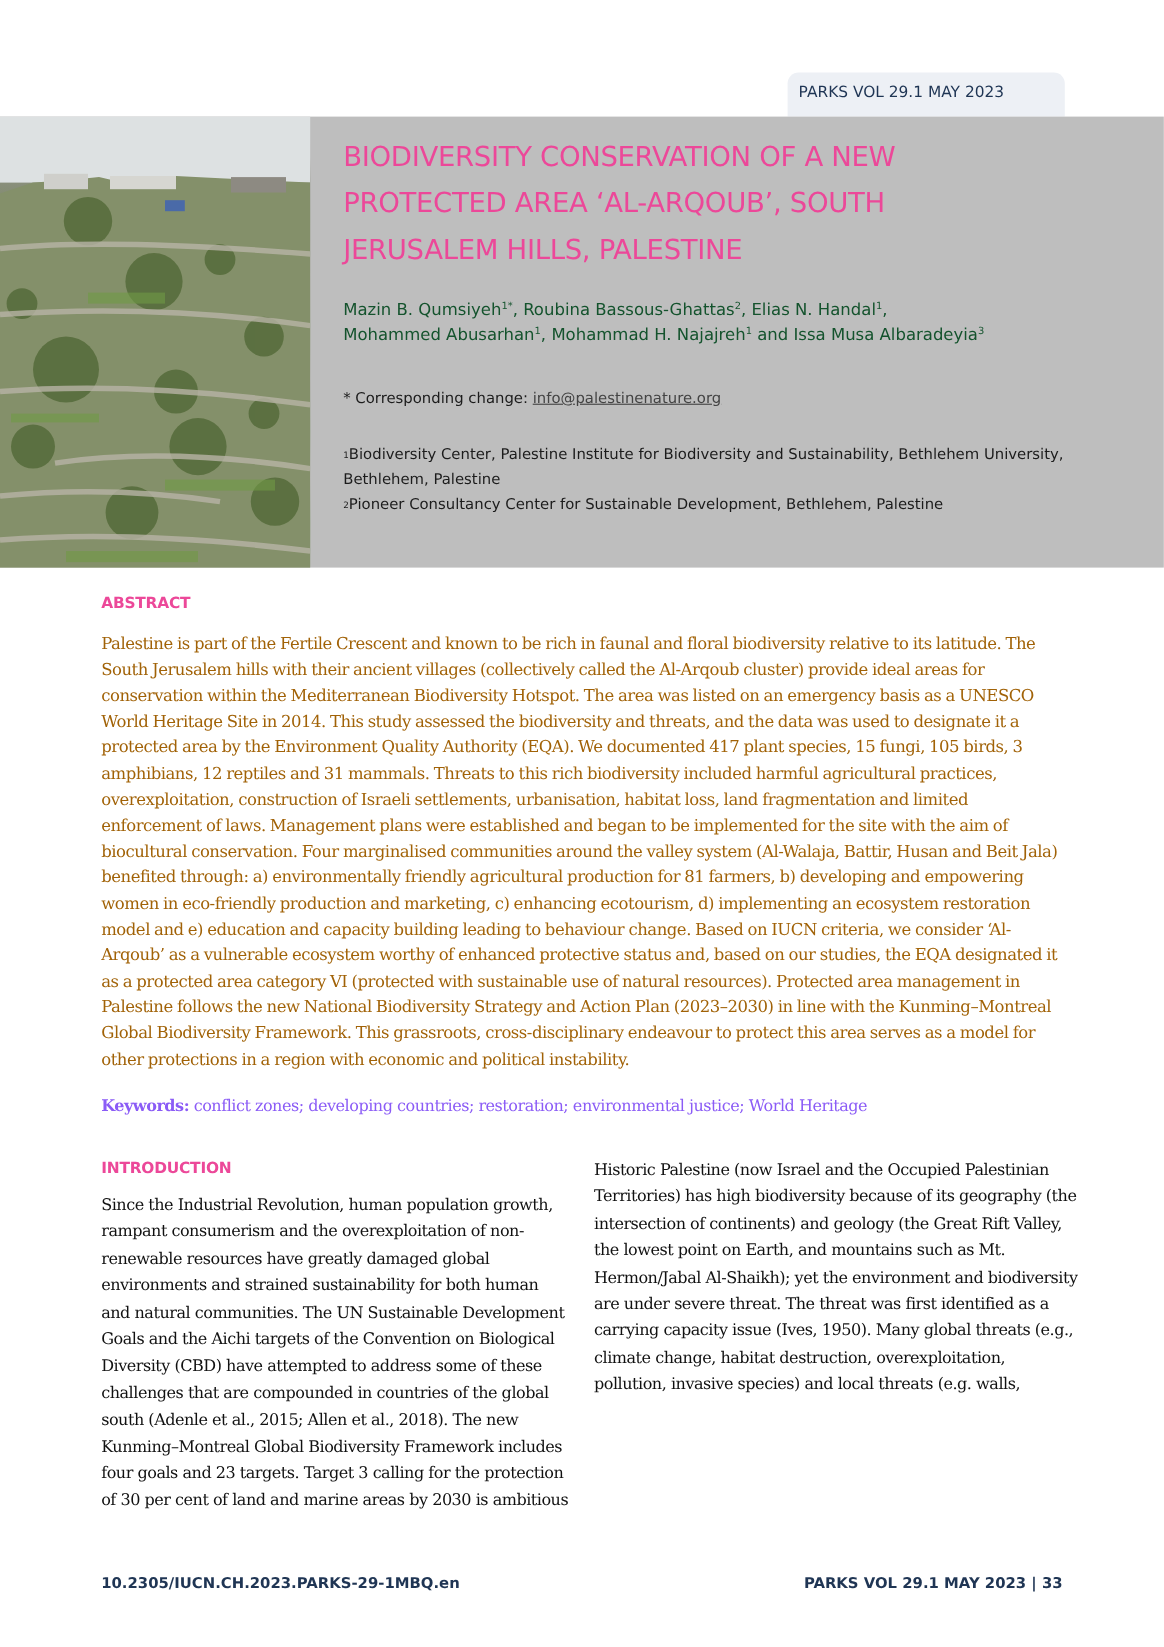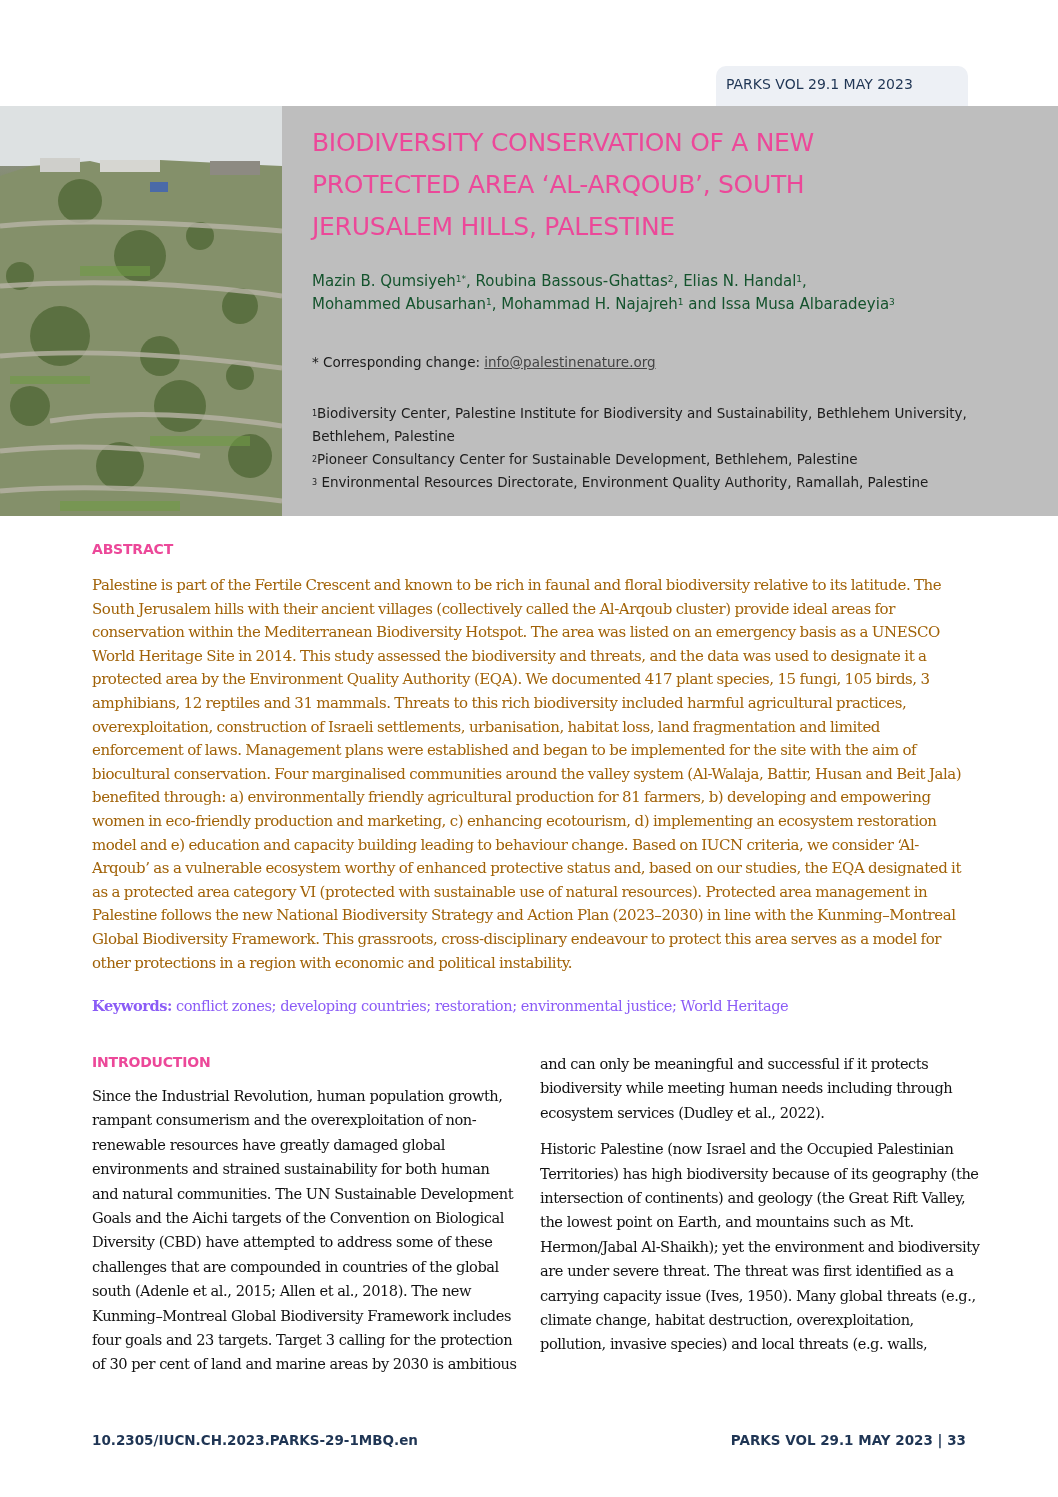--- a/index.html
+++ b/index.html
@@ -121,35 +121,33 @@
   <span><span>Mazin B. Qumsiyeh</span><sup>1*</sup><span>, </span></span><span><span>Roubina Bassous-Ghattas</span><sup>2</sup><span>, </span></span><span><span>Elias N. Handal</span><sup>1</sup><span>, </span></span><br><span><span>Mohammed Abusarhan</span><sup>1</sup><span>, </span></span><span><span>Mohammad H. Najajreh</span><sup>1</sup><span> and </span></span><span><span>Issa Musa Albaradeyia</span><sup>3</sup></span>
 </div>
 
 <div class="corresponding sans">
   <span>* Corresponding change: </span><a>info@palestinenature.org</a>
 </div>
 
 <div class="affiliations sans">
   <div><sup>1</sup><span>Biodiversity Center, Palestine Institute for Biodiversity and Sustainability, Bethlehem University, Bethlehem, Palestine</span></div>
   <div><sup>2</sup><span>Pioneer Consultancy Center for Sustainable Development, Bethlehem, Palestine</span></div>
-  <div><sup>3</sup><span> Environmental Resources Directorate, Environment Quality Authority, Ramallah, Palestine</span></div>
 </div>
 
 <div class="section-heading sans" style="top:541px;">ABSTRACT</div>
 <div class="abstract-body serif">Palestine is part of the Fertile Crescent and known to be rich in faunal and floral biodiversity relative to its latitude. The South Jerusalem hills with their ancient villages (collectively called the Al-Arqoub cluster) provide ideal areas for conservation within the Mediterranean Biodiversity Hotspot. The area was listed on an emergency basis as a UNESCO World Heritage Site in 2014. This study assessed the biodiversity and threats, and the data was used to designate it a protected area by the Environment Quality Authority (EQA). We documented 417 plant species, 15 fungi, 105 birds, 3 amphibians, 12 reptiles and 31 mammals. Threats to this rich biodiversity included harmful agricultural practices, overexploitation, construction of Israeli settlements, urbanisation, habitat loss, land fragmentation and limited enforcement of laws. Management plans were established and began to be implemented for the site with the aim of biocultural conservation. Four marginalised communities around the valley system (Al-Walaja, Battir, Husan and Beit Jala) benefited through: a) environmentally friendly agricultural production for 81 farmers, b) developing and empowering women in eco-friendly production and marketing, c) enhancing ecotourism, d) implementing an ecosystem restoration model and e) education and capacity building leading to behaviour change. Based on IUCN criteria, we consider ‘Al-Arqoub’ as a vulnerable ecosystem worthy of enhanced protective status and, based on our studies, the EQA designated it as a protected area category VI (protected with sustainable use of natural resources). Protected area management in Palestine follows the new National Biodiversity Strategy and Action Plan (2023–2030) in line with the Kunming–Montreal Global Biodiversity Framework. This grassroots, cross-disciplinary endeavour to protect this area serves as a model for other protections in a region with economic and political instability.</div>
 
 <div class="keywords serif">
   <b>Keywords:</b><span> conflict zones; developing countries; restoration; environmental justice; World Heritage</span>
 </div>
 
 <div class="section-heading sans" style="top:1054px;">INTRODUCTION</div>
 <div class="col col-left serif">
   <p>Since the Industrial Revolution, human population growth, rampant consumerism and the overexploitation of non-renewable resources have greatly damaged global environments and strained sustainability for both human and natural communities. The UN Sustainable Development Goals and the Aichi targets of the Convention on Biological Diversity (CBD) have attempted to address some of these challenges that are compounded in countries of the global south (Adenle et al., 2015; Allen et al., 2018). The new Kunming–Montreal Global Biodiversity Framework includes four goals and 23 targets. Target 3 calling for the protection of 30 per cent of land and marine areas by 2030 is ambitious</p>
 </div>
 <div class="col col-right serif">
-  <p>and can only be meaningful and successful if it protects biodiversity while meeting human needs including through ecosystem services (Dudley et al., 2022).</p>
   <p>Historic Palestine (now Israel and the Occupied Palestinian Territories) has high biodiversity because of its geography (the intersection of continents) and geology (the Great Rift Valley, the lowest point on Earth, and mountains such as Mt. Hermon/Jabal Al-Shaikh); yet the environment and biodiversity are under severe threat. The threat was first identified as a carrying capacity issue (Ives, 1950). Many global threats (e.g., climate change, habitat destruction, overexploitation, pollution, invasive species) and local threats (e.g. walls,</p>
 </div>
 
 <div class="footer-doi sans">10.2305/IUCN.CH.2023.PARKS-29-1MBQ.en</div>
 <div class="footer-right sans">
   <span>PARKS VOL 29.1 MAY 2023</span><span> | </span><span>33</span>
 </div>
 
 </body></html>

